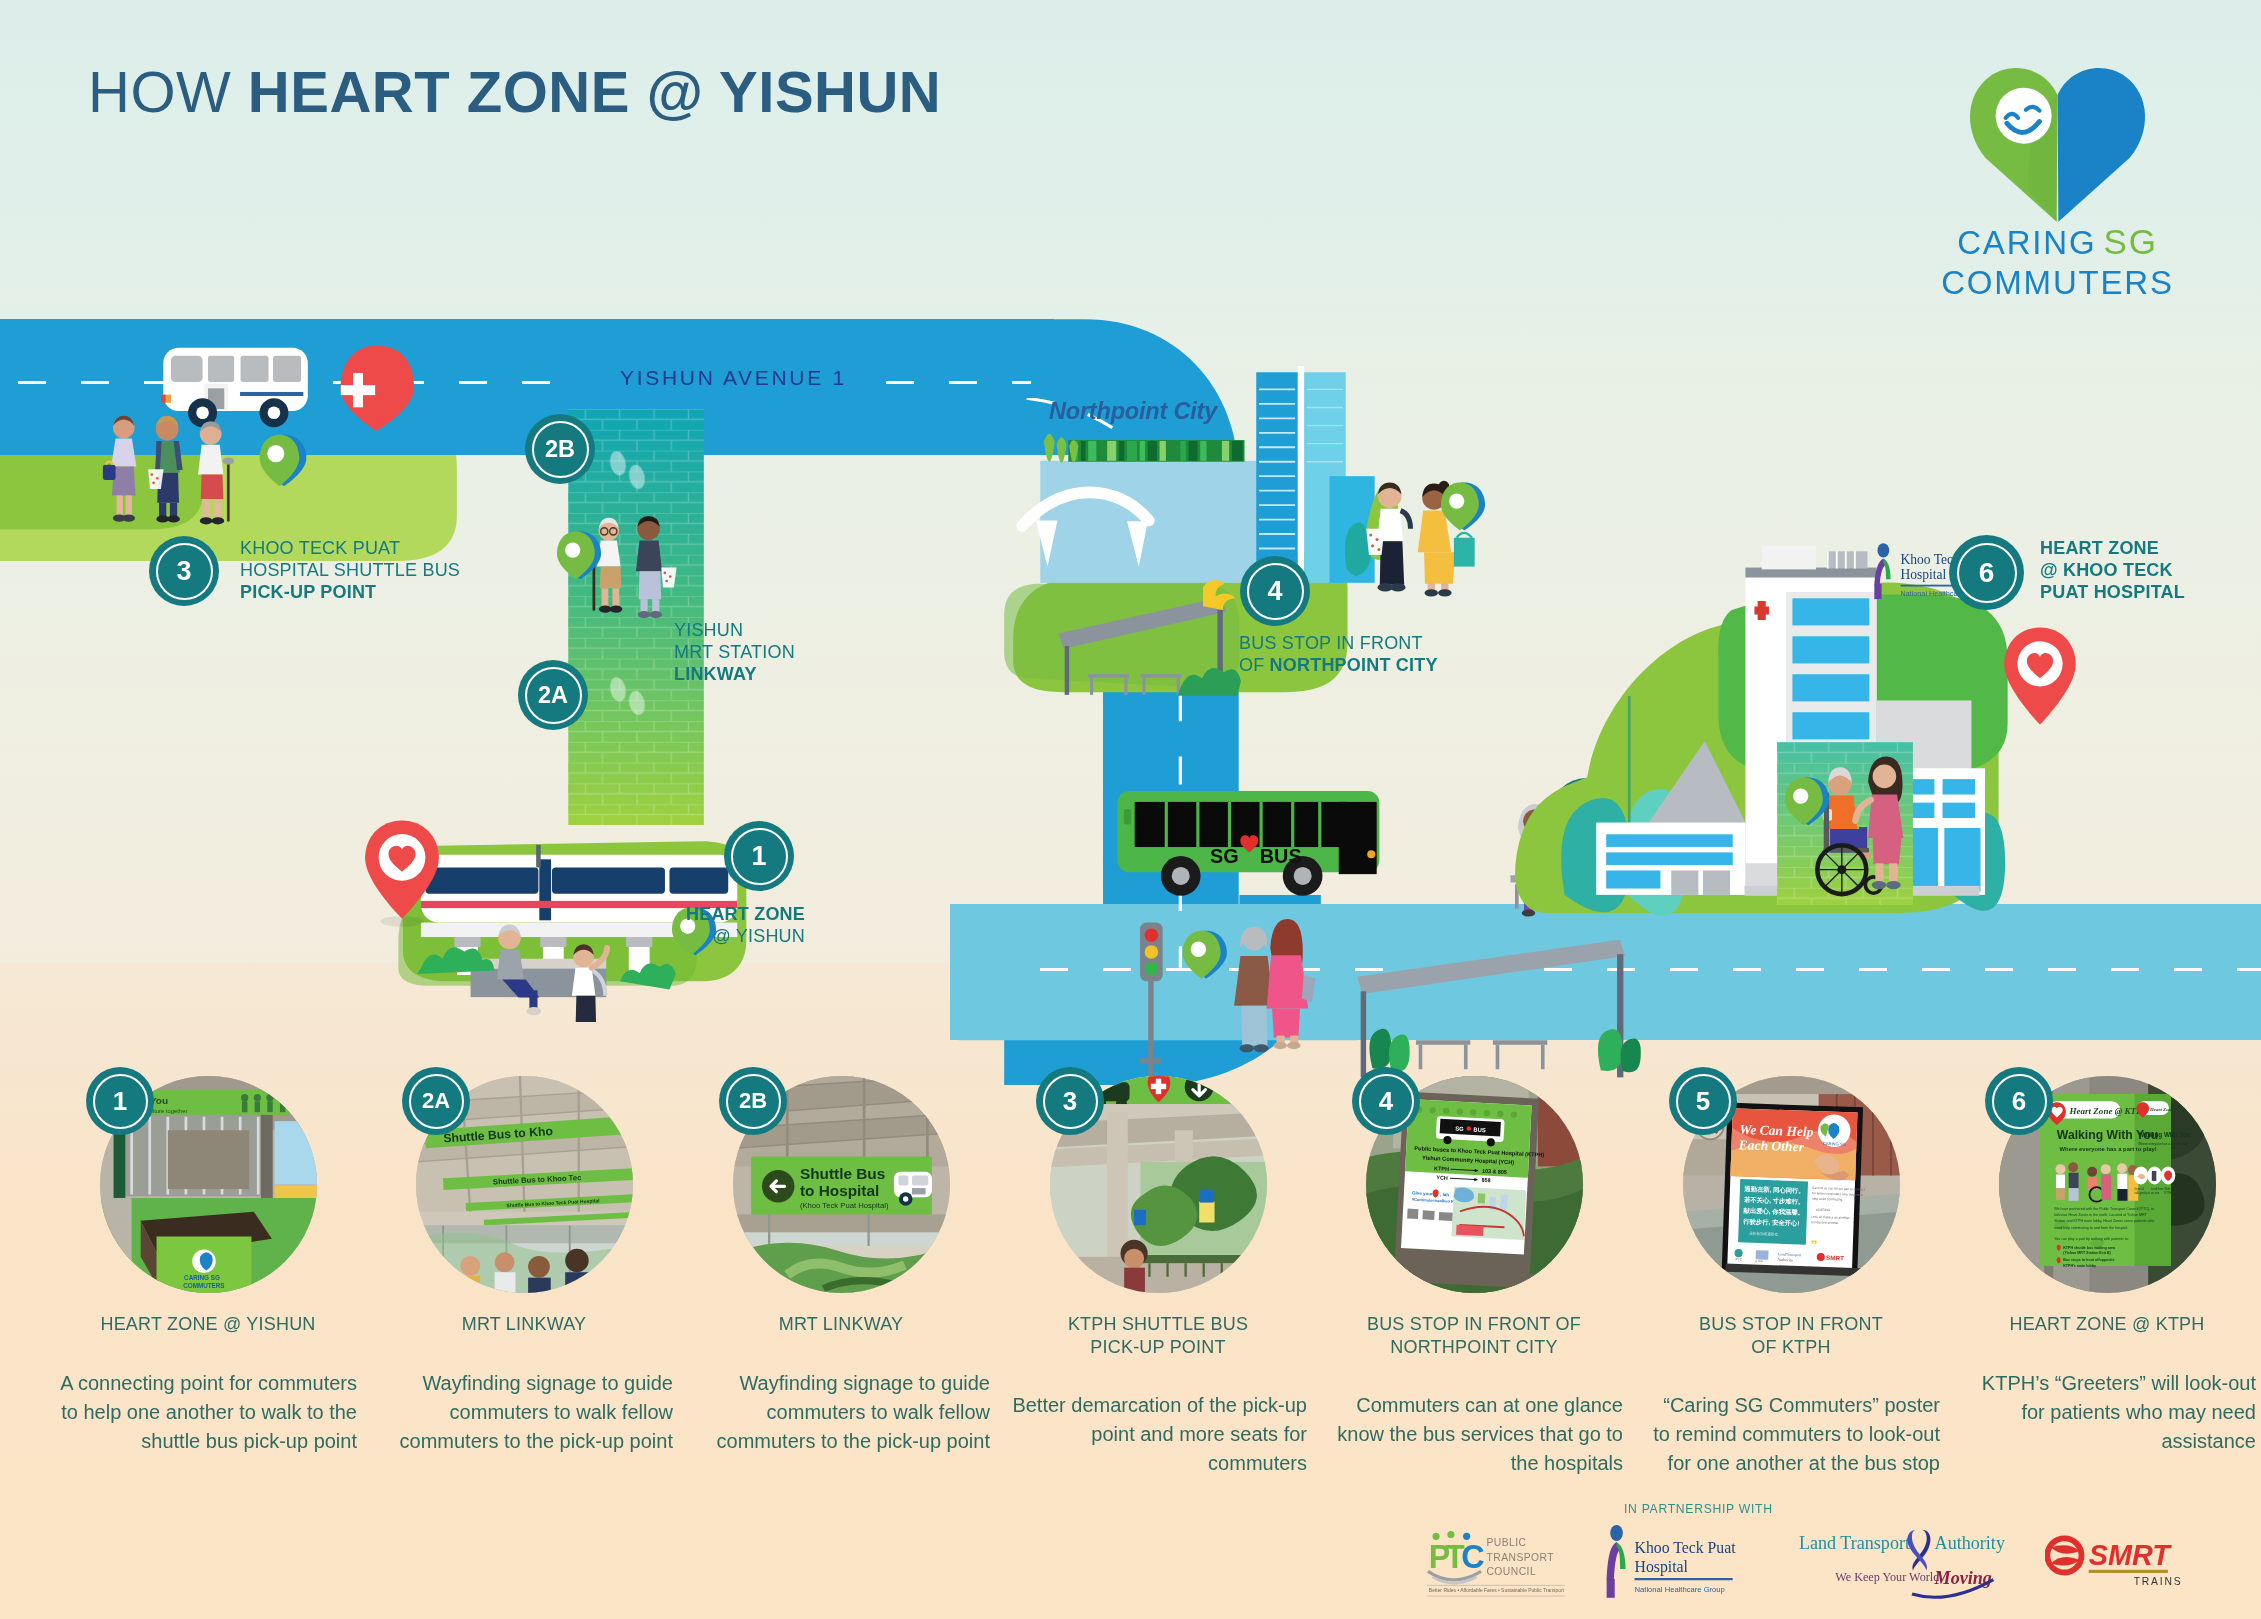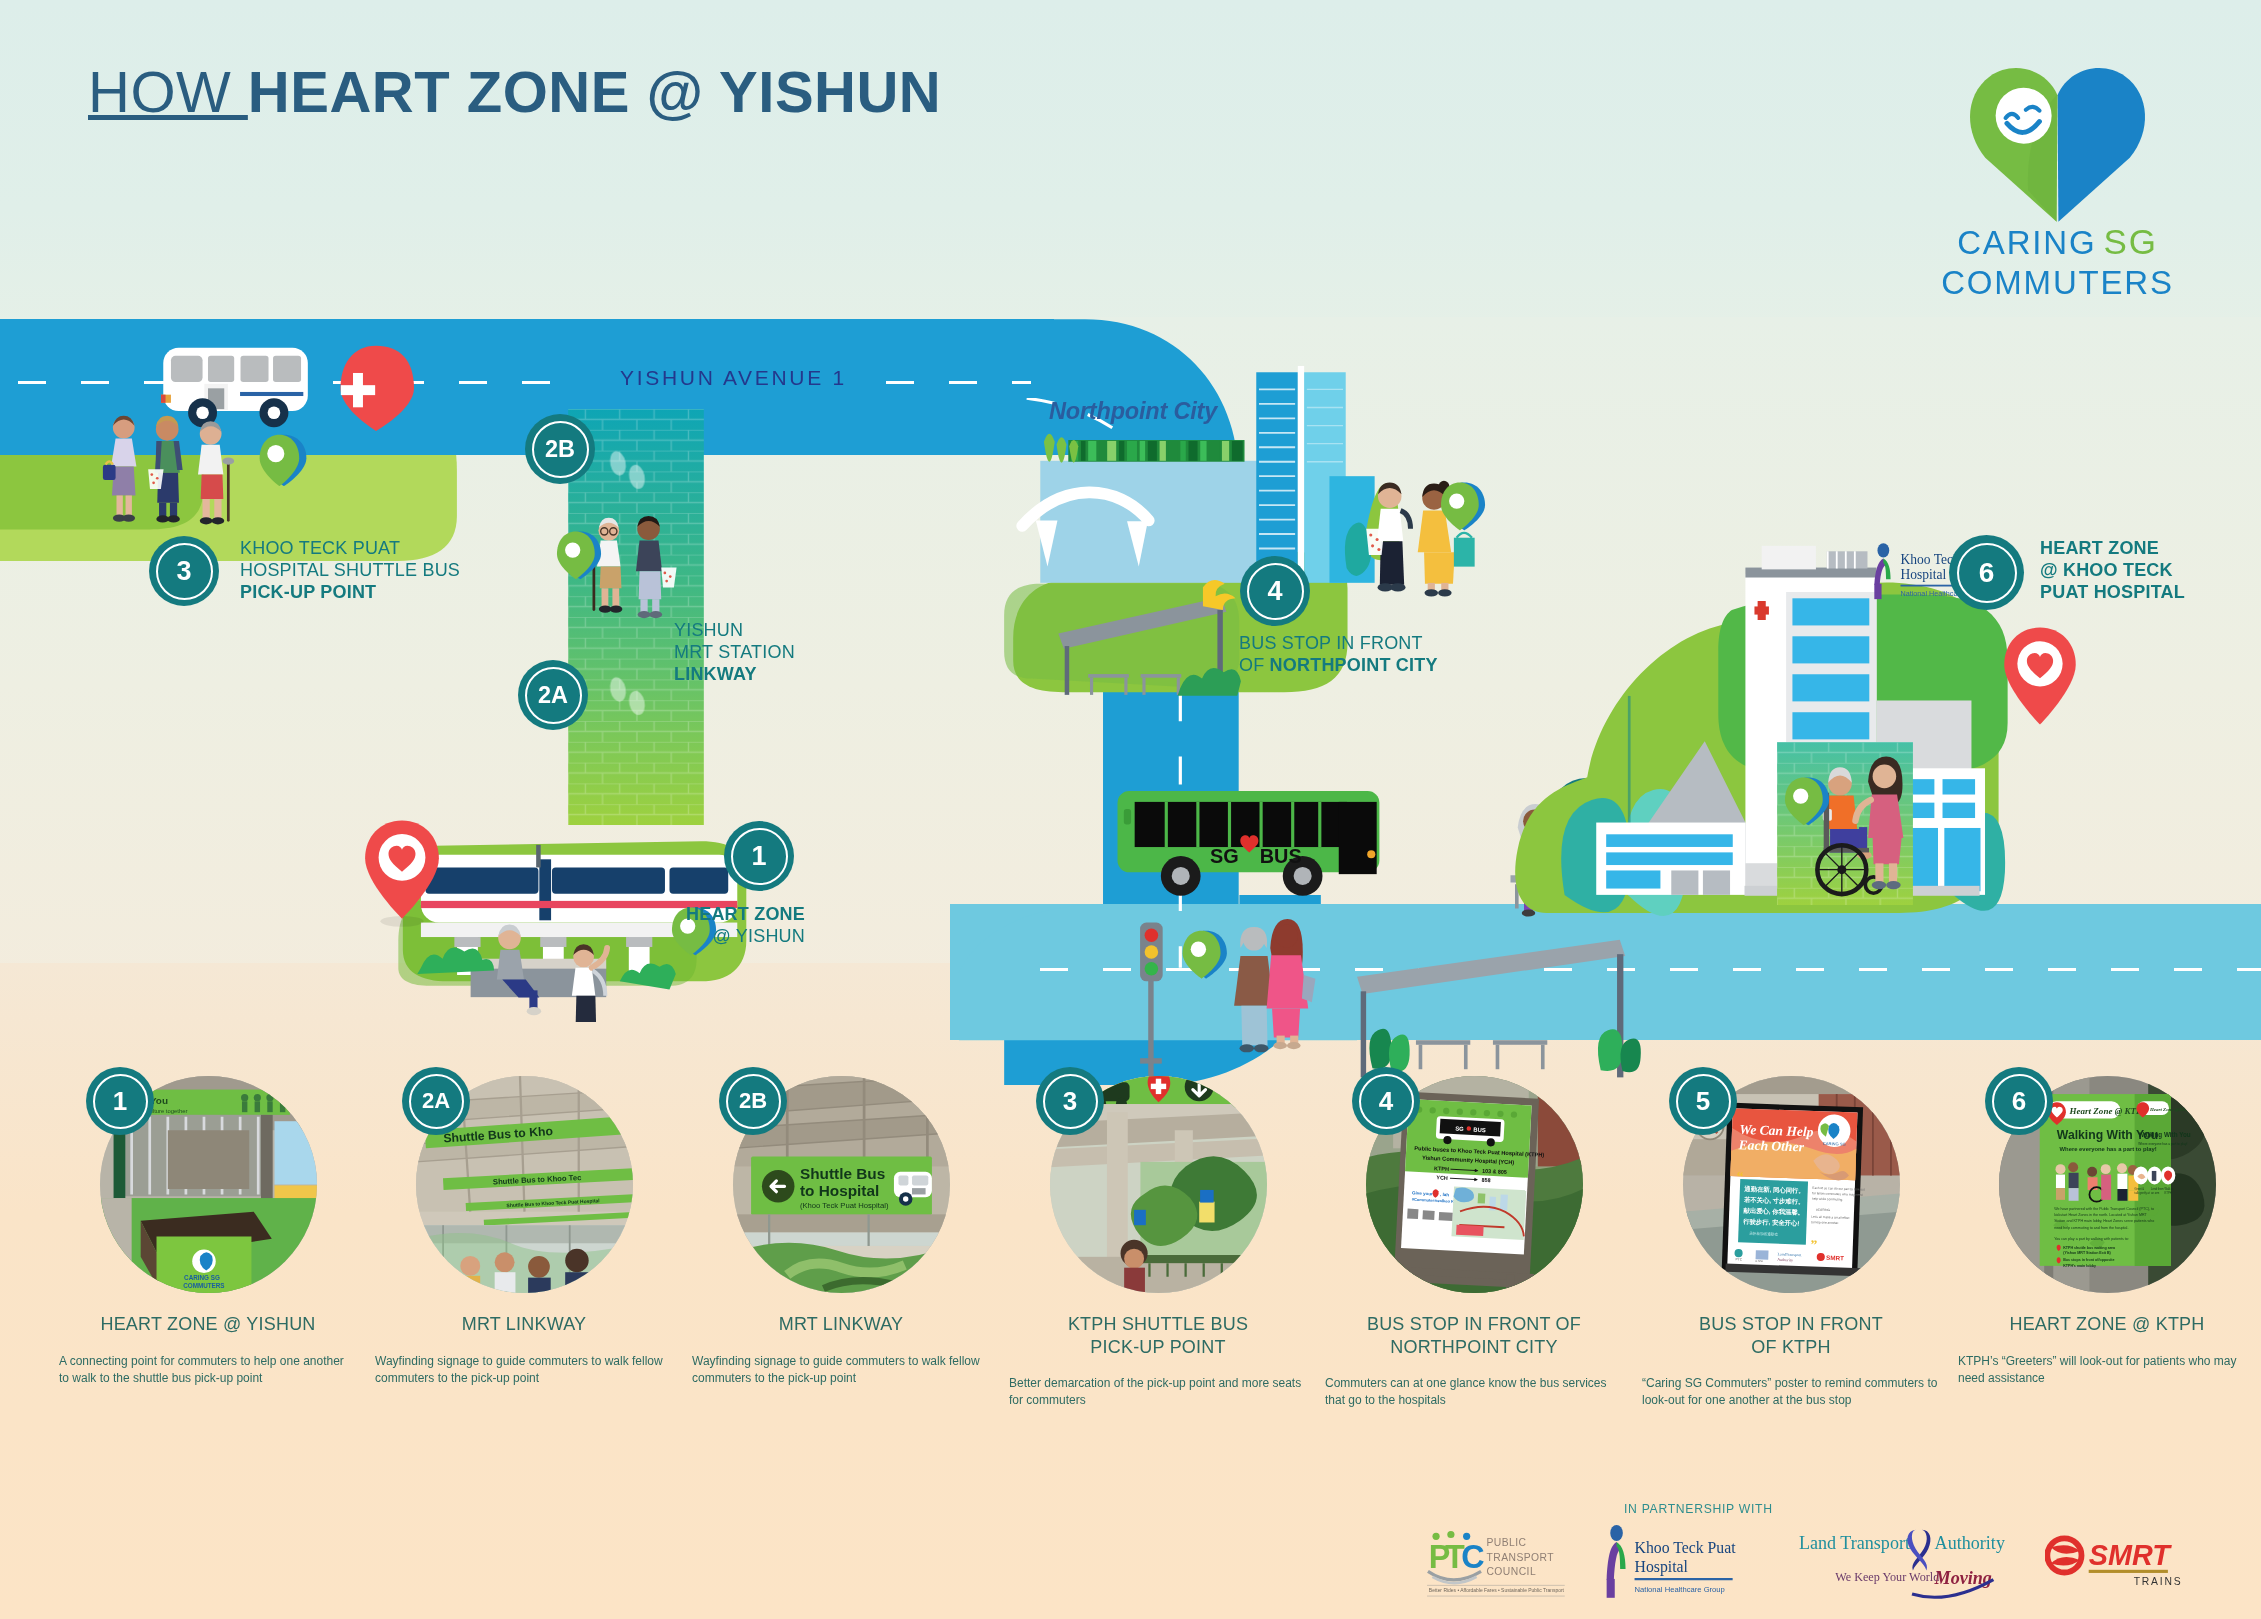--- a/index.html
+++ b/index.html
@@ -14,21 +14,21 @@
   .bg-top{position:absolute;left:0;top:0;width:2276px;height:348px;
      background:linear-gradient(180deg,#ddeeea 0%,#e0efe9 60%,#e6f0e7 100%);}
   .bg-map{position:absolute;left:0;top:317px;width:2276px;height:669px;
      background:linear-gradient(180deg,#e7f0e7 0%,#eeefe2 55%,#f3ecdd 100%);}
   .bg-bottom{position:absolute;left:0;top:963px;width:2276px;height:656px;
      background:linear-gradient(180deg,#f5e8d5 0%,#fae4c8 38%,#fce4c6 100%);}
 
   
   .title-wrap{position:absolute;left:88px;top:63px;}
   .title-line1{font-size:58px;line-height:1.0;color:#2a5d80;letter-spacing:0.5px;white-space:nowrap;}
-  .title-line1 .thin{font-weight:300;text-decoration:underline;}
+  .title-line1 .thin{font-weight:300;}
   .title-line1 .bold{font-weight:800;}
   .title-line2{font-size:39px;line-height:1.0;color:#2a5d80;font-weight:400;
      letter-spacing:0.7px;margin-top:11.8px;white-space:nowrap;}
 
   
   .logo{position:absolute;left:1913px;top:50px;width:289px;height:298px;}
   .logo svg{display:block;}
   .logo-text{position:absolute;left:0;top:172px;width:289px;text-align:center;}
   .logo-t1{font-size:33px;color:#1a83c7;font-weight:300;letter-spacing:1.8px;}
   .logo-t1 .sg{color:#76bc43;font-size:35px;font-weight:400;margin-left:7.2px;}
@@ -62,22 +62,22 @@
   .tp{position:absolute;width:298px;}
   .tp-photo{position:relative;width:217px;height:217px;border-radius:50%;
      margin:0 auto;overflow:hidden;background:#cfcabb;}
   .tp-badge{position:absolute;width:68px;height:68px;border-radius:50%;
      background:#147a7f;display:flex;align-items:center;justify-content:center;z-index:4;}
   .tp-badge .ring{width:51px;height:51px;border-radius:50%;border:2.7px solid #fff;
      display:flex;align-items:center;justify-content:center;color:#fff;
      font-weight:800;font-size:26px;}
   .tp-h{text-align:center;color:#2d6b63;font-size:18px;letter-spacing:0.2px;
      margin-top:20px;line-height:1.25;font-weight:400;}
-  .tp-p{text-align:left;color:#2d6b63;font-size:12px;line-height:1.45;
-     margin-top:17px;font-weight:400;}
+  .tp-p{text-align:right;color:#2d6b63;font-size:20px;line-height:1.45;
+     margin-top:33px;font-weight:400;}
 
   
   .partner-lbl{position:absolute;left:1624px;top:1502px;color:#2f8e8e;
      font-size:12.2px;letter-spacing:0.7px;font-weight:400;}
   .logos{position:absolute;left:1425px;top:1524px;width:796px;height:86px;}
   .lg{position:absolute;}
 </style>
 </head>
 <body>
 

